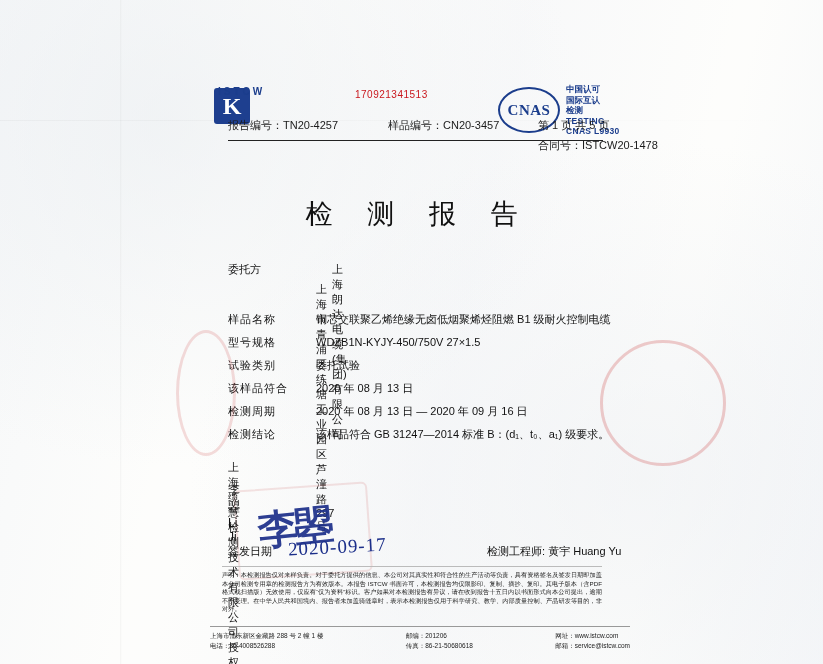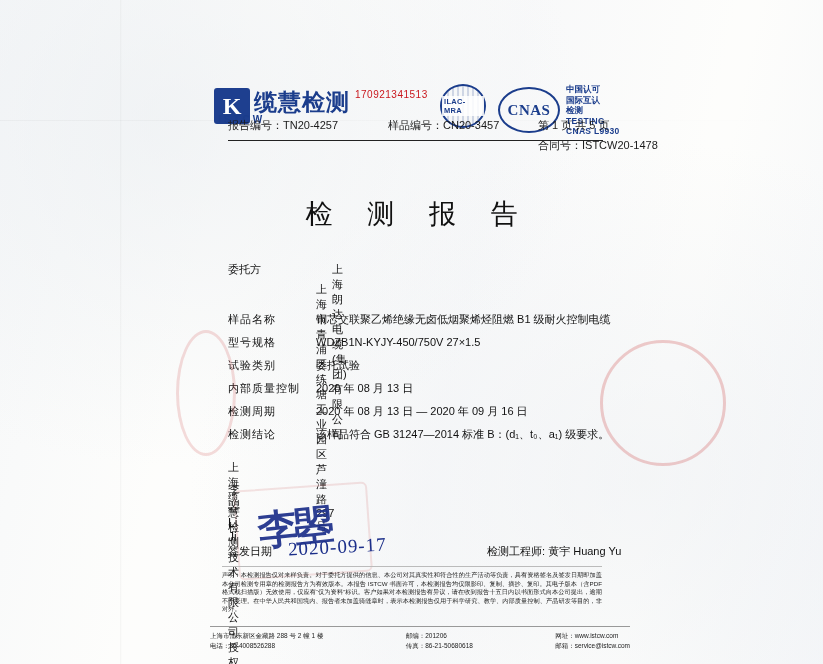--- a/index.html
+++ b/index.html
@@ -366,34 +366,28 @@
 <div class="page">
 
   <div class="crease" style="left:120px; top:0; width:2px; height:664px;"></div>
   <div class="crease" style="left:0; top:120px; width:823px; height:1px;"></div>
 
   <div class="logo-row">
 
     <div class="logo-istcw">
       <div class="istcw-mark">K</div>
       <div class="istcw-texts">
-        <div class="istcw-cn">缆慧检测</div>
         <div class="istcw-en">ISTCW</div>
       </div>
     </div>
 
     <div class="logo-cma">
       <div class="cma-no">170921341513</div>
     </div>
 
-    <div class="logo-ilac">
-      <div class="ilac-circle">
-        <span class="ilac-text">ILAC-MRA</span>
-      </div>
-    </div>
 
     <div class="logo-cnas">
       <div class="cnas-oval">CNAS</div>
       <div class="cnas-block">
         <div>中国认可</div>
         <div>国际互认</div>
         <div>检测</div>
         <div class="en">TESTING</div>
         <div class="en">CNAS L9930</div>
       </div>
@@ -431,21 +425,21 @@
     </div>
     <div class="field-row">
       <div class="field-label">型号规格</div>
       <div class="field-value">WDZB1N-KYJY-450/750V 27×1.5</div>
     </div>
     <div class="field-row">
       <div class="field-label">试验类别</div>
       <div class="field-value">委托试验</div>
     </div>
     <div class="field-row">
-      <div class="field-label">内部质量控制</div>
+      <div class="field-label">该样品符合</div>
       <div class="field-value">2020 年 08 月 13 日</div>
     </div>
     <div class="field-row">
       <div class="field-label">检测周期</div>
       <div class="field-value">2020 年 08 月 13 日 — 2020 年 09 月 16 日</div>
     </div>
     <div class="field-row">
       <div class="field-label">检测结论</div>
       <div class="field-value">该样品符合 GB 31247—2014 标准 B：(d₁、t₀、a₁) 级要求。</div>
     </div>

